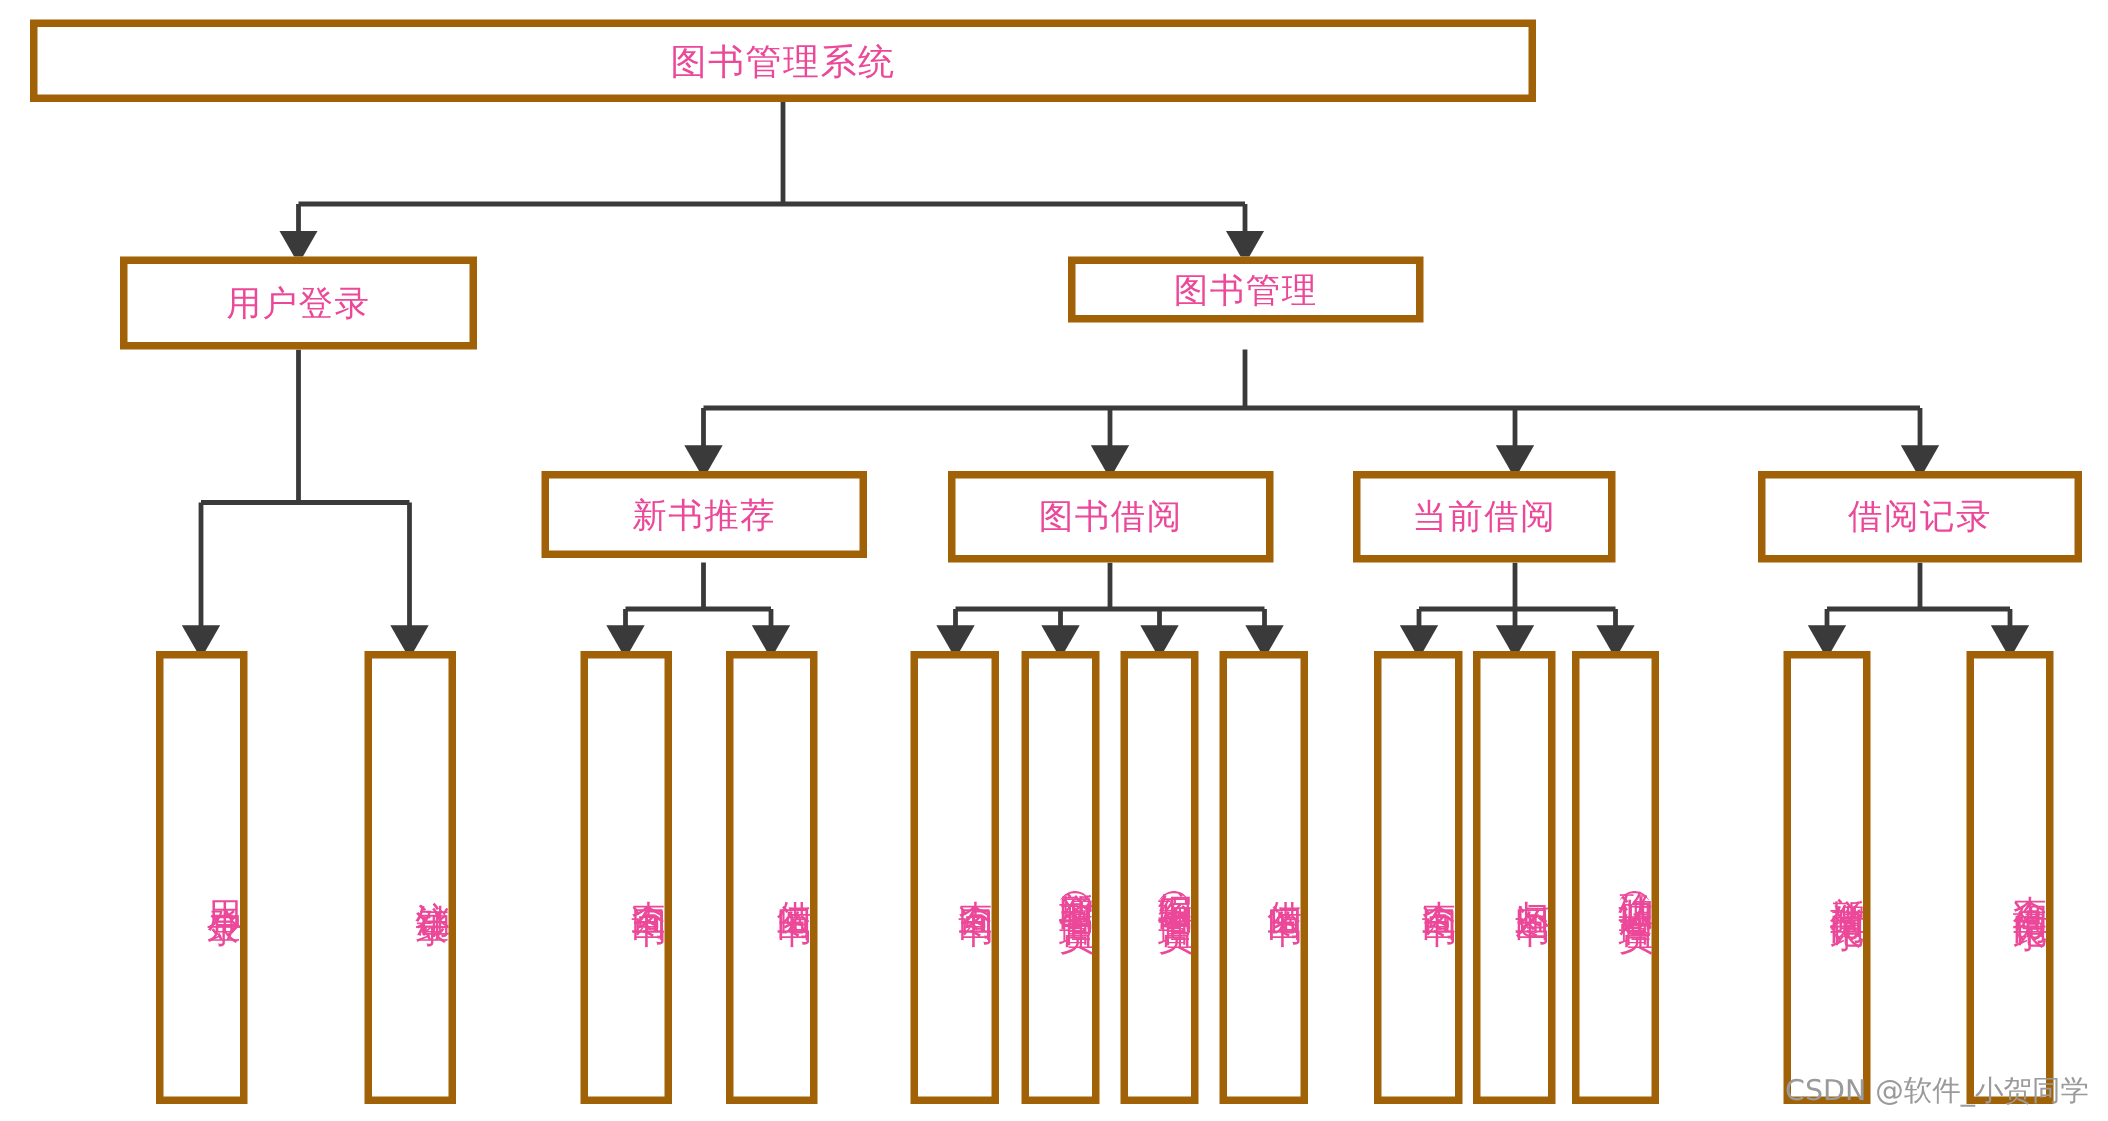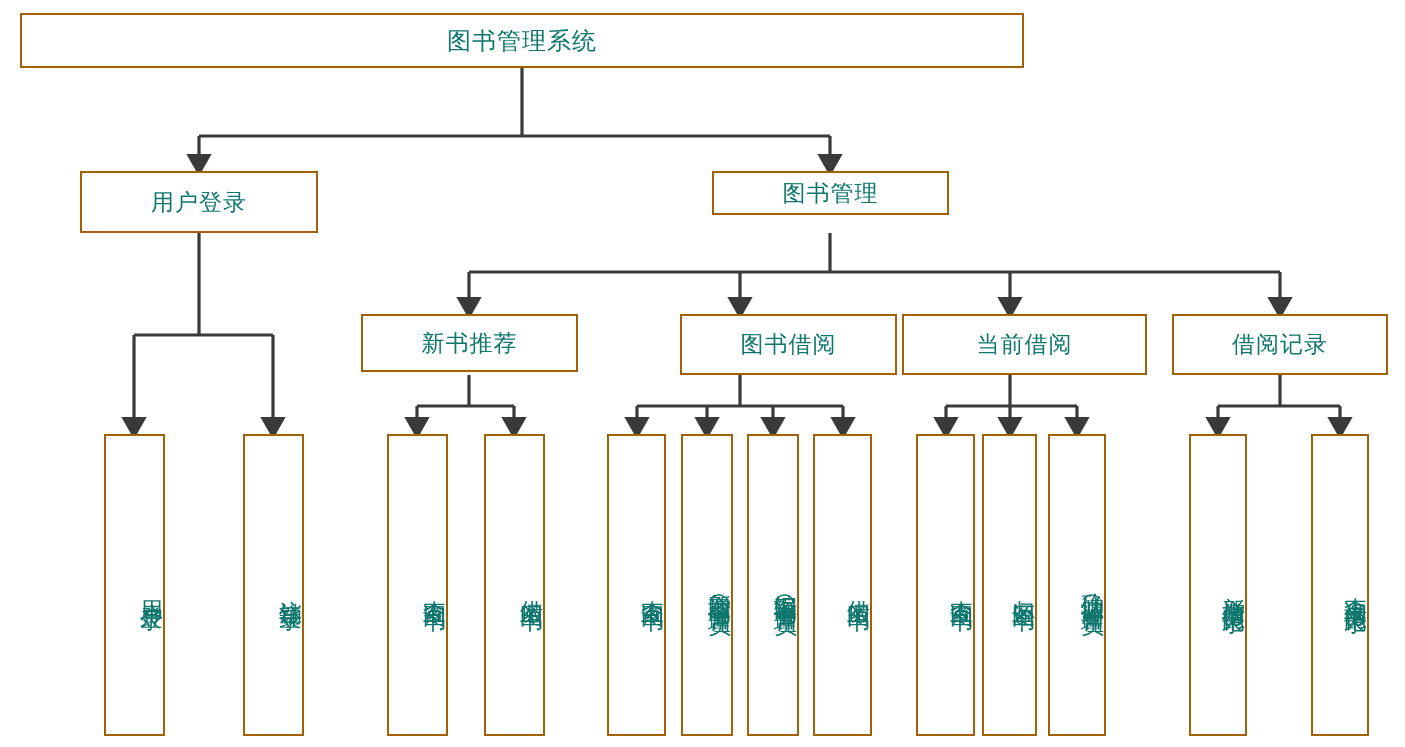--- a/index.html
+++ b/index.html
@@ -22,26 +22,26 @@
     position: absolute;
     left: 0;
     top: 0;
     width: 1405px;
     height: 747px;
     pointer-events: none;
   }
   .node {
     position: absolute;
     box-sizing: border-box;
-    border: 2px solid #a16207;
+    border: 5px solid #a16207;
     background: #ffffff;
     display: flex;
     align-items: center;
     justify-content: center;
-    color: #0f766e;
+    color: #ec4899;
     z-index: 2;
   }
   .node.horiz {
     font-size: 23px;
     letter-spacing: 1px;
   }
   .node.vert {
     writing-mode: vertical-rl;
     text-orientation: upright;
     font-size: 23px;
@@ -132,24 +132,24 @@
   <div class="node horiz" style="left:80px; top:171px; width:238px; height:62px;">
     <span>用户登录</span>
   </div>
   <div class="node horiz" style="left:712px; top:171px; width:237px; height:44px;">
     <span>图书管理</span>
   </div>
 
   <div class="node horiz" style="left:361px; top:314px; width:217px; height:58px;">
     <span>新书推荐</span>
   </div>
-  <div class="node horiz" style="left:632px; top:314px; width:217px; height:61px;margin-left:48px;">
+  <div class="node horiz" style="left:632px; top:314px; width:217px; height:61px;">
     <span>图书借阅</span>
   </div>
-  <div class="node horiz" style="left:902px; top:314px; width:245px; height:61px;">
+  <div class="node horiz" style="left:902px; top:314px; width:175px; height:61px;">
     <span>当前借阅</span>
   </div>
   <div class="node horiz" style="left:1172px; top:314px; width:216px; height:61px;">
     <span>借阅记录</span>
   </div>
 
   <div class="node vert" style="left:104px; top:434px; width:61px; height:302px;">
     <span class="vlabel">用户登录</span>
   </div>
   <div class="node vert" style="left:243px; top:434px; width:61px; height:302px;">
@@ -186,14 +186,15 @@
     <span class="vlabel">确认归还（管理员）</span>
   </div>
 
   <div class="node vert" style="left:1189px; top:434px; width:58px; height:302px;">
     <span class="vlabel">新增借阅记录</span>
   </div>
   <div class="node vert" style="left:1311px; top:434px; width:58px; height:302px;">
     <span class="vlabel">查询借阅记录</span>
   </div>
 
+  <div class="watermark">CSDN @软件_小贺同学</div>
 
 </div>
 
 </body></html>

